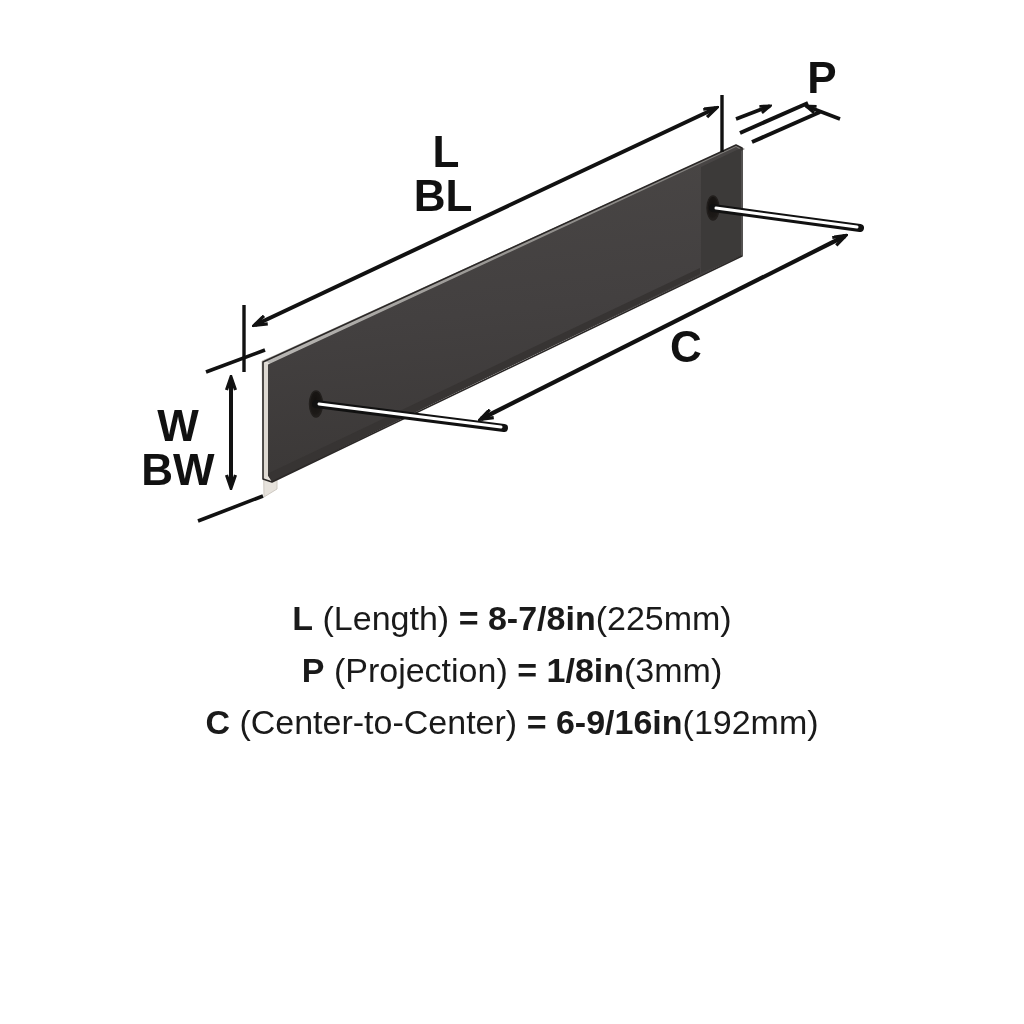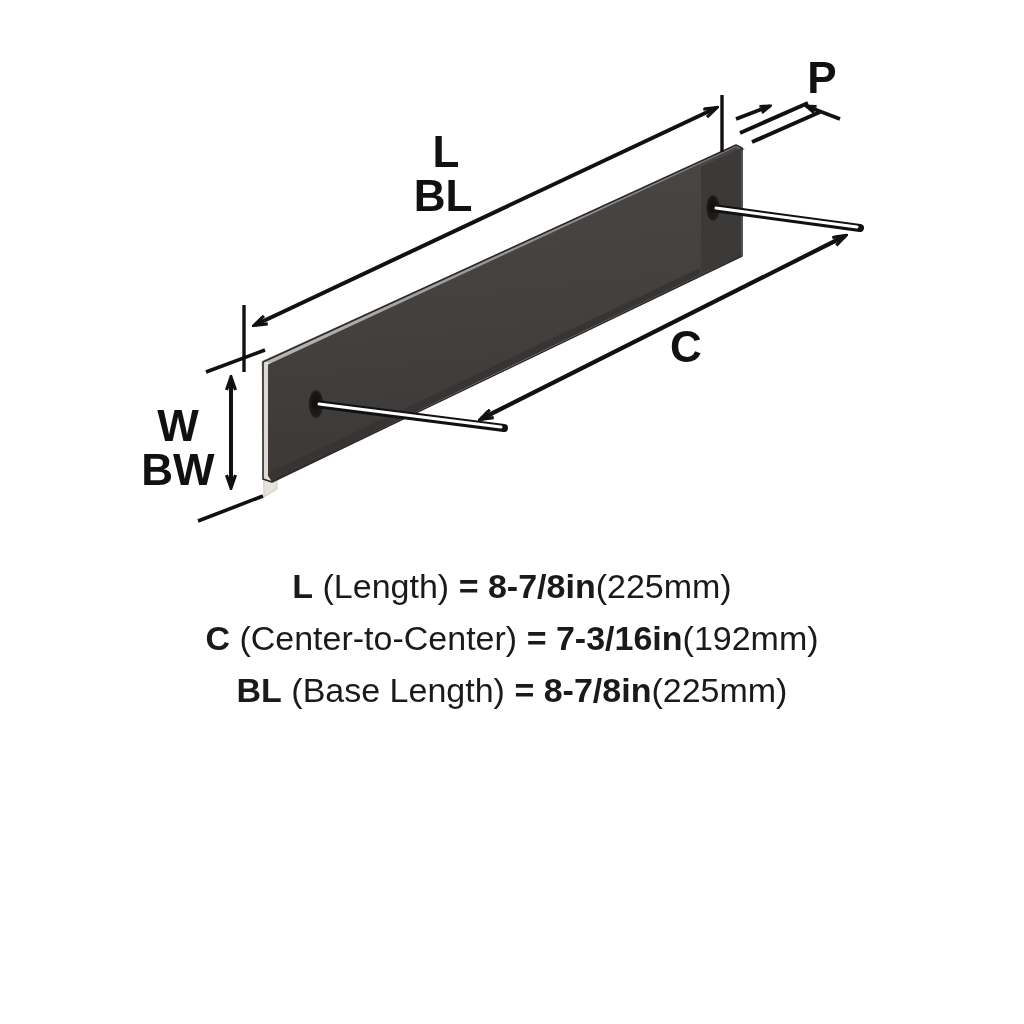--- a/index.html
+++ b/index.html
@@ -23,21 +23,21 @@
   #diagram-area {
     position: absolute;
     left: 0;
     top: 0;
     width: 1024px;
     height: 560px;
   }
   #legend {
     position: absolute;
     left: 0;
-    top: 560px;
+    top: 592px;
     width: 1024px;
     display: flex;
     flex-direction: column;
     align-items: center;
   }
   .legend-line {
     white-space: nowrap;
     font-size: 34px;
     line-height: 52px;
     color: #1a1a1a;
@@ -192,26 +192,26 @@
   </div>
 
   <div id="legend">
     <div class="legend-line">
       <span class="code">L</span>
       <span class="name">(Length)</span>
       <span class="eq">=</span>
       <span class="val">8-7/8in</span><span class="metric">(225mm)</span>
     </div>
     <div class="legend-line">
+      <span class="code">P</span>
+      <span class="name">(Projection)</span>
+      <span class="eq">=</span>
+      <span class="val">1/8in</span><span class="metric">(3mm)</span>
+    </div>
+    <div class="legend-line">
       <span class="code">C</span>
       <span class="name">(Center-to-Center)</span>
       <span class="eq">=</span>
-      <span class="val">7-3/16in</span><span class="metric">(192mm)</span>
-    </div>
-    <div class="legend-line">
-      <span class="code">BL</span>
-      <span class="name">(Base Length)</span>
-      <span class="eq">=</span>
-      <span class="val">8-7/8in</span><span class="metric">(225mm)</span>
+      <span class="val">6-9/16in</span><span class="metric">(192mm)</span>
     </div>
   </div>
 
 </div>
 
 </body></html>

